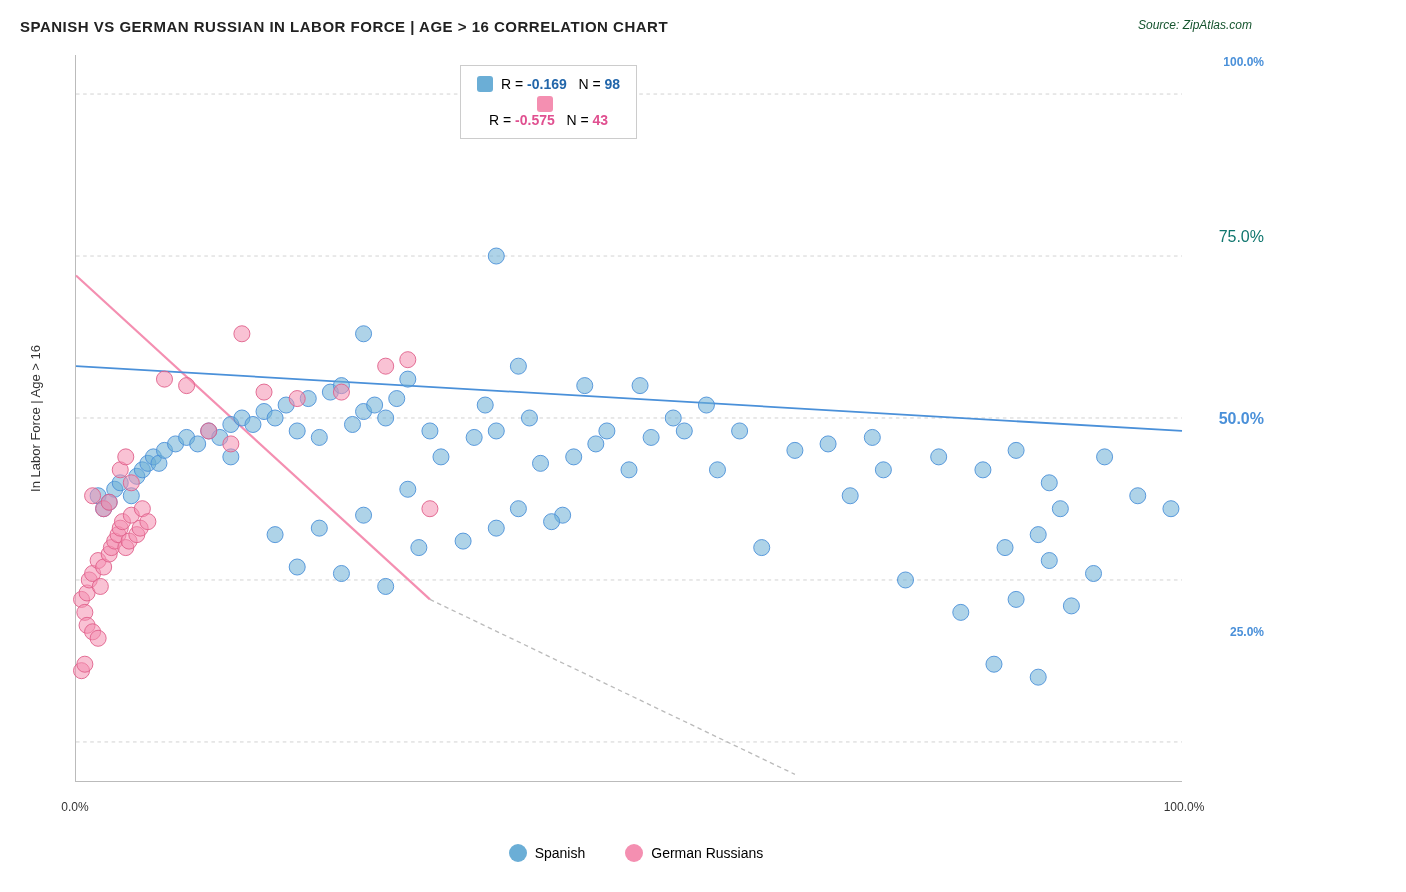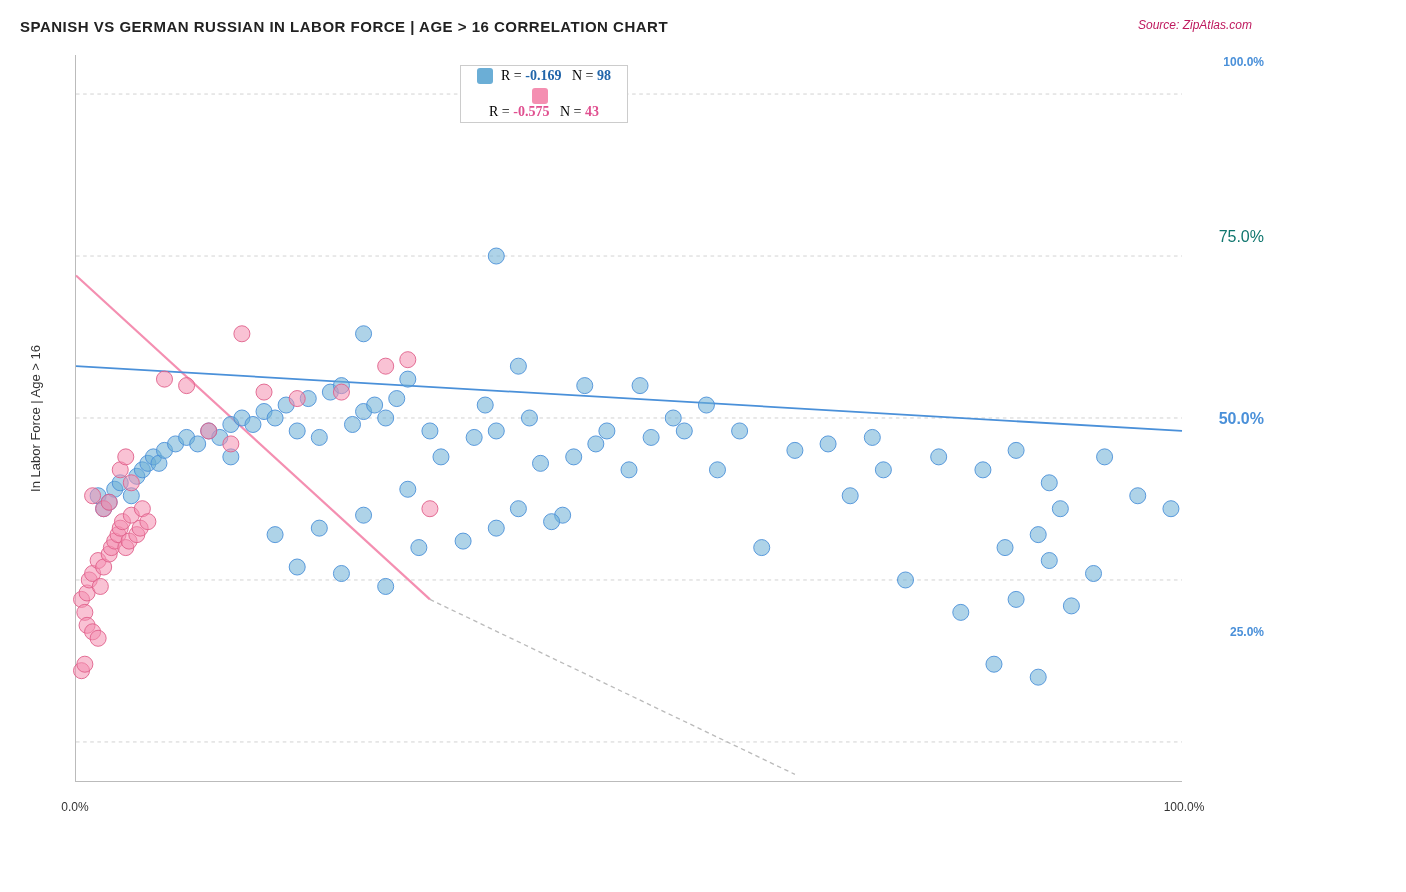--- a/index.html
+++ b/index.html
@@ -24,21 +24,21 @@
       font-weight: bold;
       color: #222;
       letter-spacing: 0.5px;
       text-transform: uppercase;
     }
     .source-text {
       position: absolute;
       top: 18px;
       right: 20px;
       font-size: 12px;
-      color: #be185d;
+      color: #14532d;
       font-style: italic;
     }
     .chart-area {
       position: absolute;
       top: 55px;
       left: 75px;
       right: 90px;
       bottom: 110px;
       border-left: 1.5px solid #bbb;
       border-bottom: 1.5px solid #bbb;
@@ -59,23 +59,22 @@
       white-space: nowrap;
       font-size: 13px;
       color: #333;
     }
     .legend-box {
       position: absolute;
       top: 65px;
       left: 460px;
       background: #fff;
       border: 1px solid #ccc;
-      padding: 2px 16px;
+      padding: 10px 16px;
       font-size: 14px;
-      font-family: Liberation Serif, serif;
     }
     .legend-row {
       display: flex;
       align-items: center;
       margin-bottom: 4px;
     }
     .legend-row:last-child { margin-bottom: 0; flex-direction: column; }
     .legend-swatch {
       width: 16px;
       height: 16px;
@@ -288,20 +287,30 @@
     <div class="legend-row">
       <div class="legend-swatch" style="background:#6baed6;"></div>
       <span>R = <span style="color:#2266aa;font-weight:bold;">-0.169</span>&nbsp;&nbsp; N = <span style="color:#2266aa;font-weight:bold;">98</span></span>
     </div>
     <div class="legend-row">
       <div class="legend-swatch" style="background:#f48fb1;"></div>
       <span>R = <span style="color:#e05090;font-weight:bold;">-0.575</span>&nbsp;&nbsp; N = <span style="color:#e05090;font-weight:bold;">43</span></span>
     </div>
   </div>
 
+  <div class="bottom-legend">
+    <div class="bottom-legend-item">
+      <div class="bottom-legend-swatch" style="background:#6baed6;"></div>
+      <span>Spanish</span>
+    </div>
+    <div class="bottom-legend-item">
+      <div class="bottom-legend-swatch" style="background:#f48fb1;"></div>
+      <span>German Russians</span>
+    </div>
+  </div>
 
   <div style="position:absolute; bottom:78px; left:75px; font-size:12px; color:#333; transform:translateX(-50%);">0.0%</div>
   <div style="position:absolute; bottom:78px; right:88px; font-size:12px; color:#333; transform:translateX(50%);">100.0%</div>
 
   <div style="position:absolute; top:55px; right:8px; font-size:12px; color:#4a90d9; font-weight:bold;">100.0%</div>
   <div style="position:absolute; top:calc(55px + (892px - 165px)*0.25); right:8px; font-size:16px; color:#0f766e; font-weight:normal; transform:translateY(-50%);">75.0%</div>
   <div style="position:absolute; top:calc(55px + (892px - 165px)*0.50); right:8px; font-size:16px; color:#4a90d9; font-weight:bold; transform:translateY(-50%);">50.0%</div>
   <div style="position:absolute; top:calc(55px + (892px - 165px)*0.75); right:8px; font-size:12px; color:#4a90d9; font-weight:bold; transform:translateY(-50%);margin-top:32px;">25.0%</div>
 </div>
 

